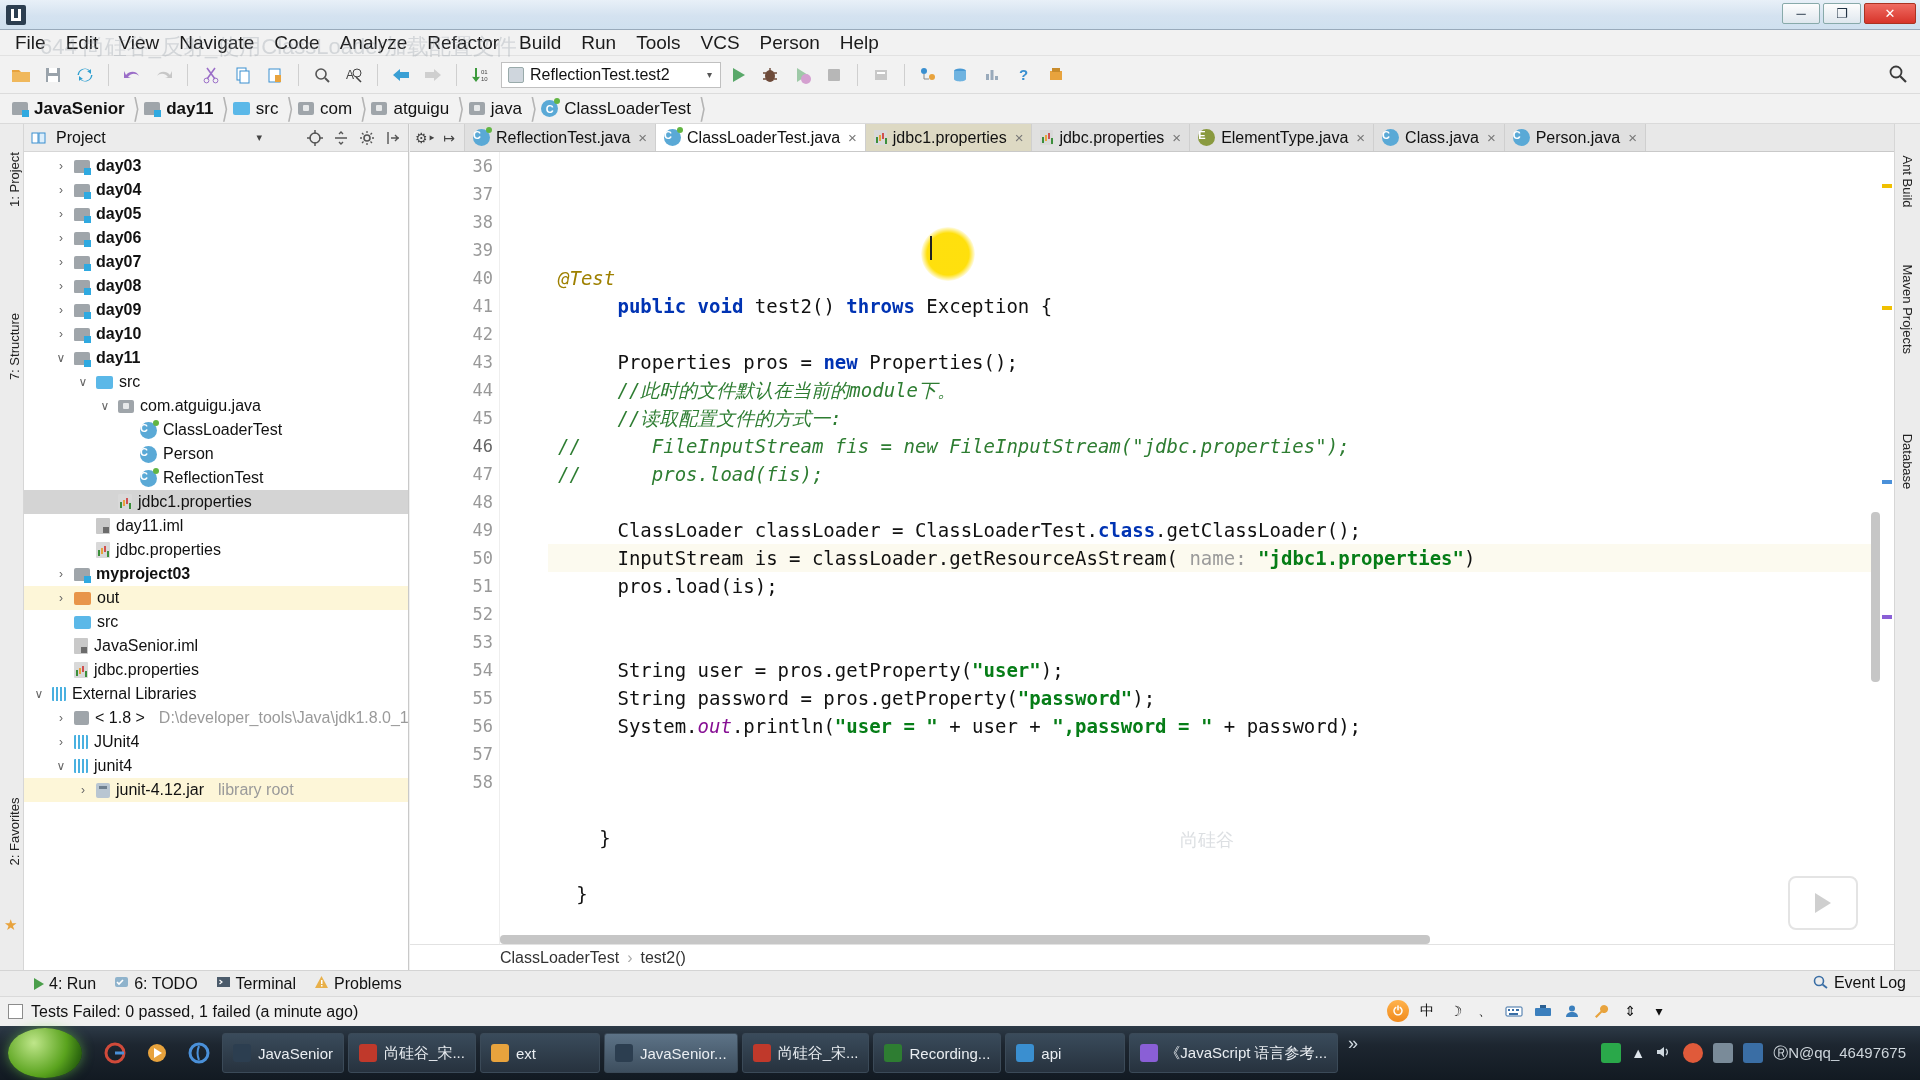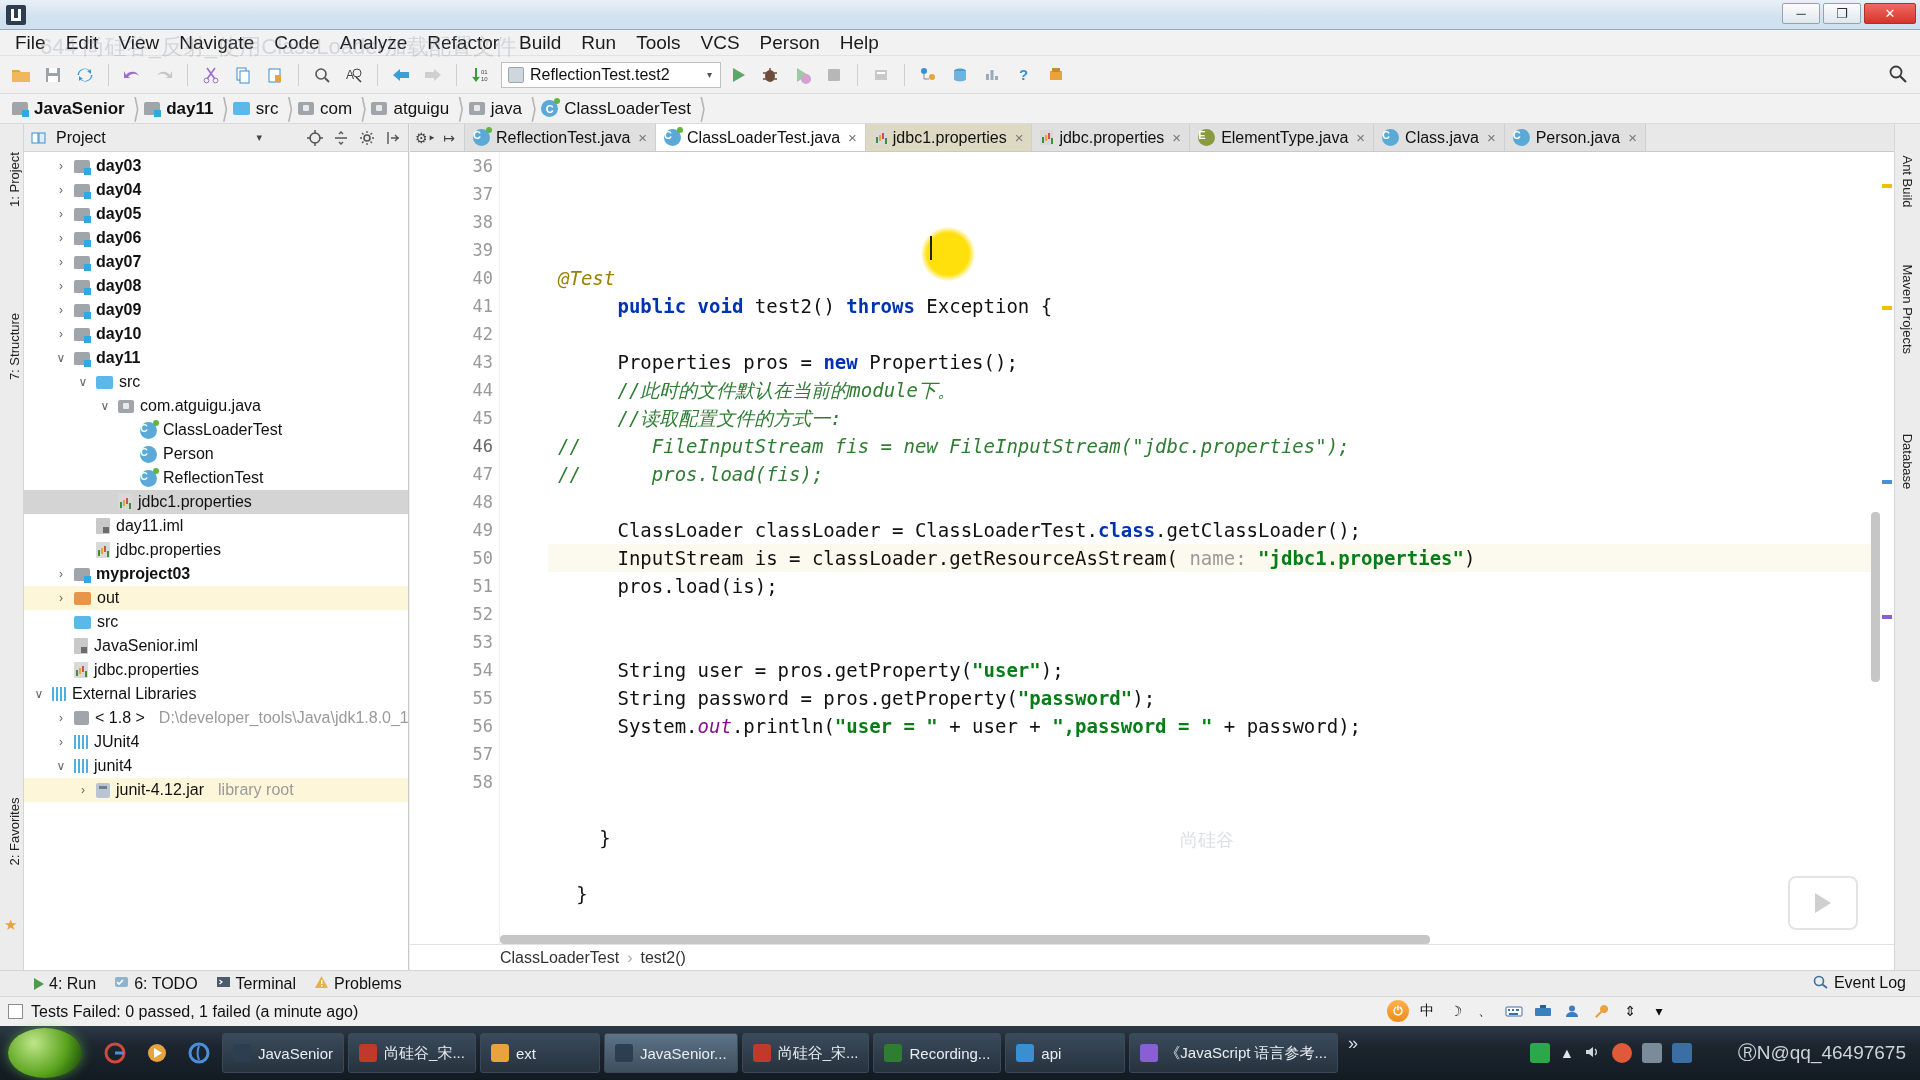--- a/index.html
+++ b/index.html
@@ -255,21 +255,21 @@
     border:1px solid #3b4a58; border-radius:3px; color:#eaeef2; font-size:15px; white-space:nowrap;
     background:linear-gradient(#3a4b5b,#27323e);
   }
   .tbtn.active{ background:linear-gradient(#5d7387,#3d4e5e); }
   .tbtn .ti{ width:18px;height:18px;border-radius:3px;flex:none;}
   .tray {
     position:absolute; right:0; top:0; height:54px; display:flex; align-items:center; gap:10px; padding-right:14px;
     color:#dfe6ec; font-size:14px;
   }
   .tray .tchip{ width:20px;height:20px;border-radius:3px;}
-  .watermark-br{ color:#cdd5db; font-size:19px;margin-left:36px; }
+  .watermark-br{ color:#cdd5db; font-size:15px; }
 
   .watermark {
     position:absolute; left:0; top:0; width:1920px; height:1080px; pointer-events:none;
   }
   .wm-text{ position:absolute; color:rgba(140,150,160,0.30); font-size:22px; white-space:nowrap;}
 </style>
 </head>
 <body>
 
 <div class="app">

